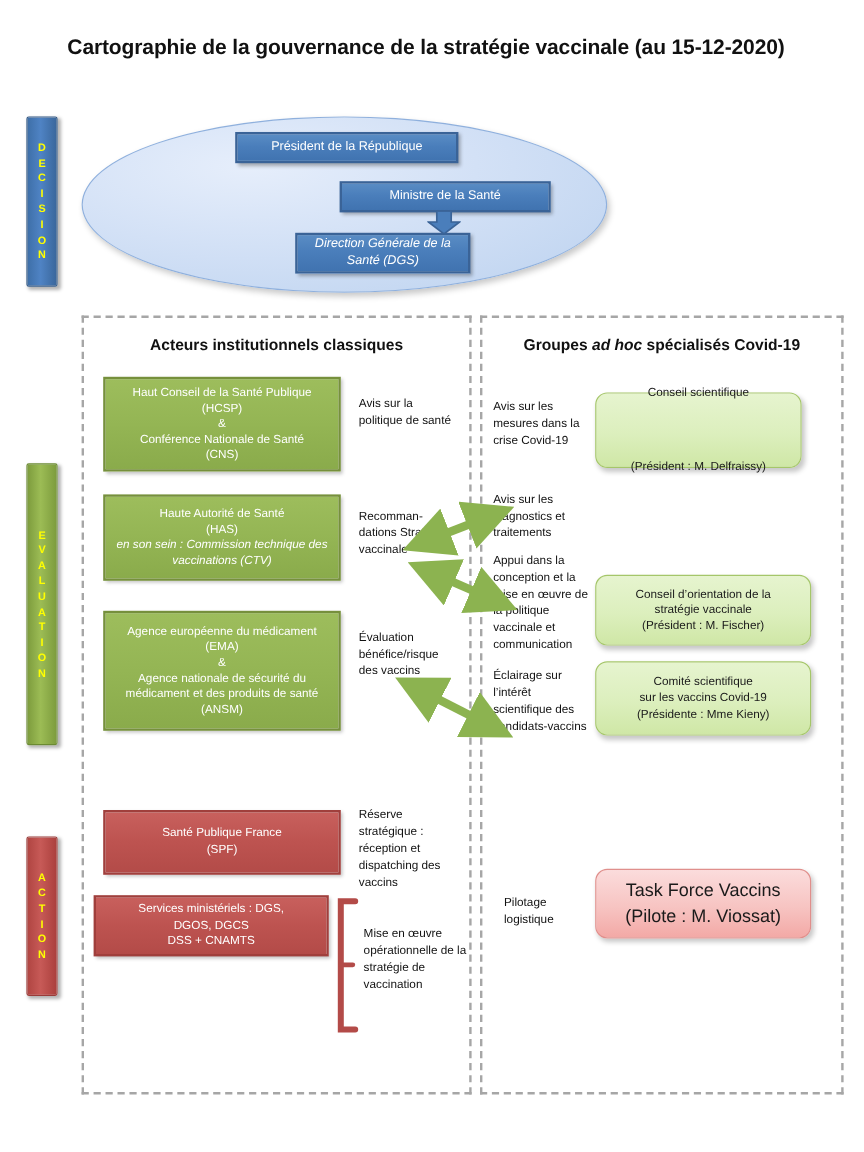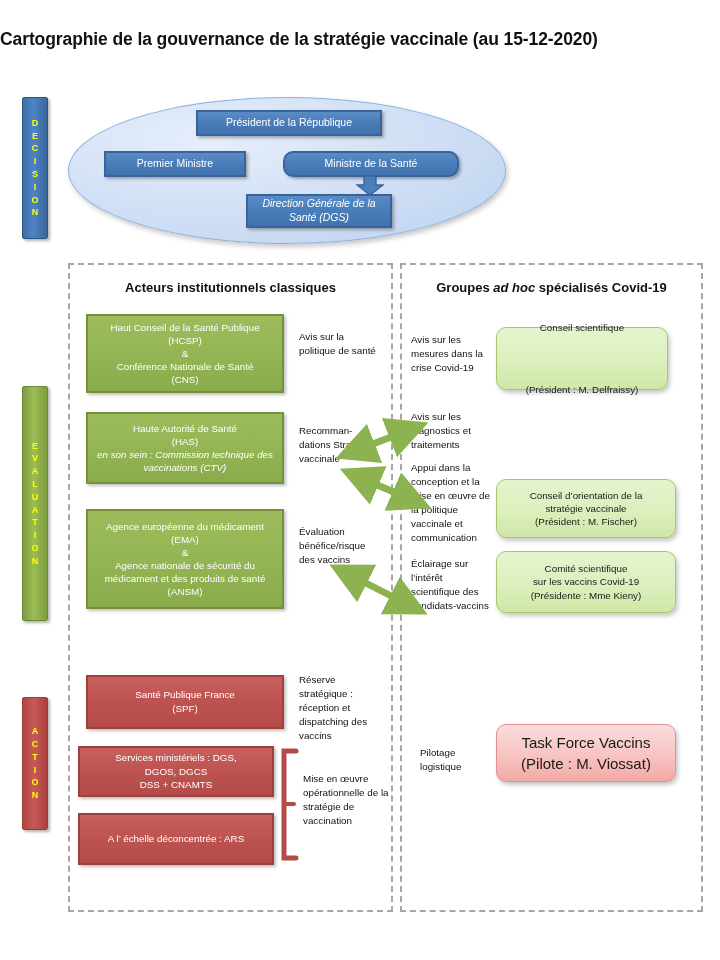--- a/index.html
+++ b/index.html
@@ -9,20 +9,21 @@
     background: #ffffff;
     font-family: "Liberation Sans", sans-serif;
     overflow: hidden;
   }
   #page { position: relative; width: 720px; height: 960px; }
 
   
   .title {
     position: absolute;
     left: 0; top: 29px; width: 710px;
+    text-align: center;
     font-size: 17.5px;
     font-weight: bold;
     color: #111111;
     letter-spacing: -0.1px;
   }
 
   
   .band {
     position: absolute;
     border-radius: 2px;
@@ -63,21 +64,21 @@
     color: #ffffff;
     display: flex; align-items: center; justify-content: center;
     text-align: center;
     font-size: 10.5px;
     line-height: 1.3;
     box-shadow: 2px 2px 3px rgba(0,0,0,0.3);
     padding: 2px 4px;
   }
   .bb-president { left: 196px; top: 110px; width: 186px; height: 26px; }
   .bb-premier   { left: 104px; top: 151px; width: 142px; height: 26px; }
-  .bb-ministre  { left: 283px; top: 151px; width: 176px; height: 26px; border-radius: 10px; }
+  .bb-ministre  { left: 283px; top: 151px; width: 176px; height: 26px; }
   .bb-dgs       { left: 246px; top: 194px; width: 146px; height: 34px;
                   font-style: italic; }
   .dgs-arrow {
     position: absolute; left: 356px; top: 176px; width: 28px; height: 20px;
   }
 
   .conseil-def {
     position: absolute;
     left: 549px; top: 137px; width: 116px; height: 82px;
     border-radius: 50%;
@@ -214,21 +215,20 @@
       <span>I</span>
       <span>S</span>
       <span>I</span>
       <span>O</span>
       <span>N</span>
   </div>
 
   <div class="ellipse"></div>
 
   <div class="bluebox bb-president">Président de  la République</div>
-  <div class="bluebox bb-premier">Premier Ministre</div>
   <div class="bluebox bb-ministre">Ministre de la Santé</div>
   <div class="bluebox bb-dgs">Direction Générale de la Santé (DGS)</div>
 
   <svg class="dgs-arrow" viewBox="0 0 28 20">
     <polygon points="8,0 20,0 20,9 27,9 14,19 1,9 8,9" fill="#4a7ebb" stroke="#3a6397" stroke-width="1.4"></polygon>
   </svg>
 
 
   <div class="panel panel-left"></div>
   <div class="panel panel-right"></div>
@@ -307,23 +307,20 @@
   </div>
 
   <div class="redbox rb1">
     <div>Santé Publique France</div>
     <div>(SPF)</div>
   </div>
   <div class="redbox rb2">
     <div>Services ministériels : DGS, DGOS, DGCS</div>
     <div>DSS + CNAMTS</div>
   </div>
-  <div class="redbox rb3">
-    <div>A l’ échelle déconcentrée : ARS</div>
-  </div>
 
   <div class="cap cap-mid" style="top:673px">Réserve stratégique : réception et dispatching des vaccins</div>
   <div class="cap" style="left:303px; top:772px; width:86px">Mise en œuvre opérationnelle de la stratégie de vaccination</div>
 
   <div class="cap" style="left:420px; top:746px; width:72px">Pilotage logistique</div>
 
   <div class="pinkbox">
     <div>Task Force Vaccins</div>
     <div>(Pilote : M. Viossat)</div>
   </div>

